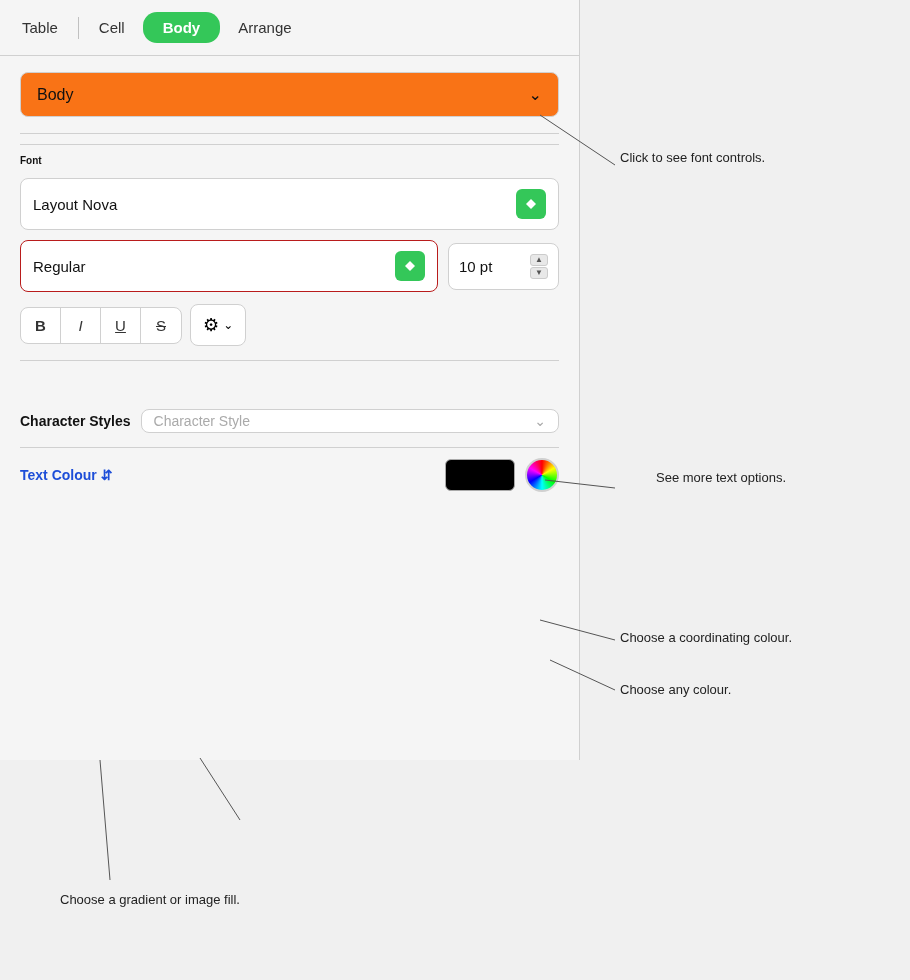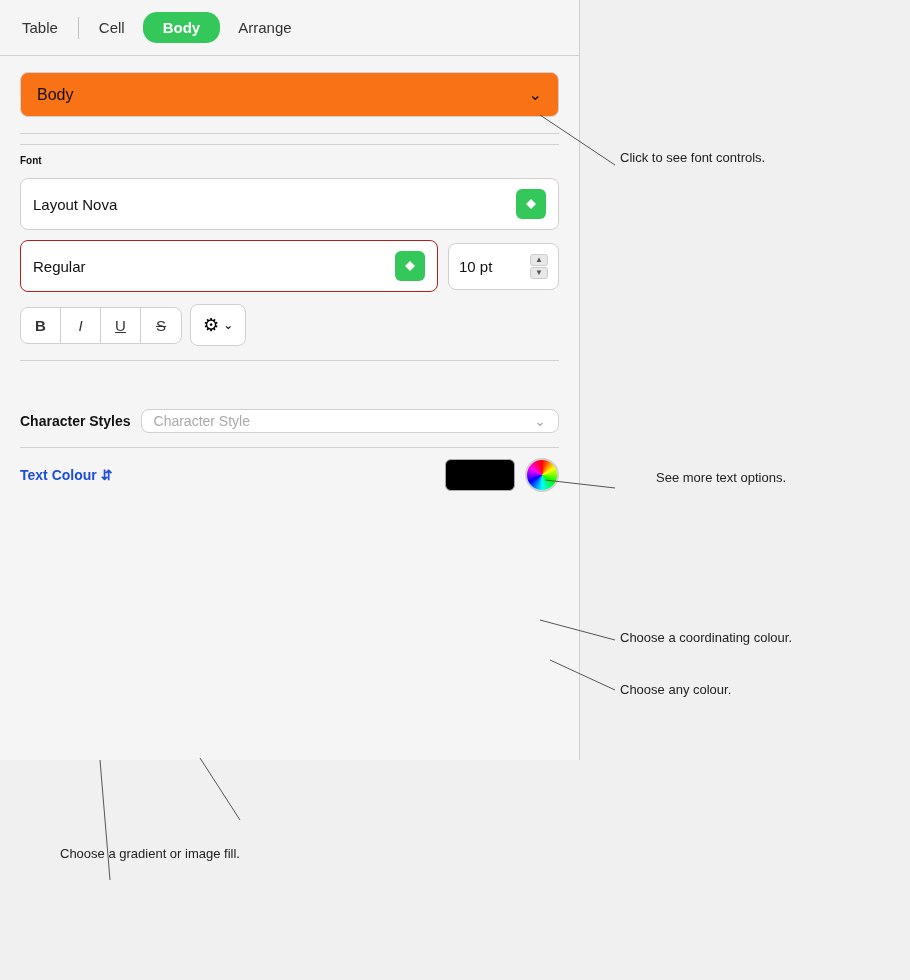--- a/index.html
+++ b/index.html
@@ -456,18 +456,18 @@
   <div class="callout" style="left:620px; top:628px; width:200px;">
     <span>Choose a
 coordinating colour.</span>
   </div>
 
   <div class="callout" style="left:620px; top:680px;">
     <span>Choose any colour.</span>
   </div>
 
 
-  <div class="callout" style="left:60px; top:844px; width:200px;">
+  <div class="callout" style="left:60px; top:890px; width:200px;">
     <span>Choose a gradient
 or image fill.</span>
   </div>
 
 </div>
 
 </body></html>

